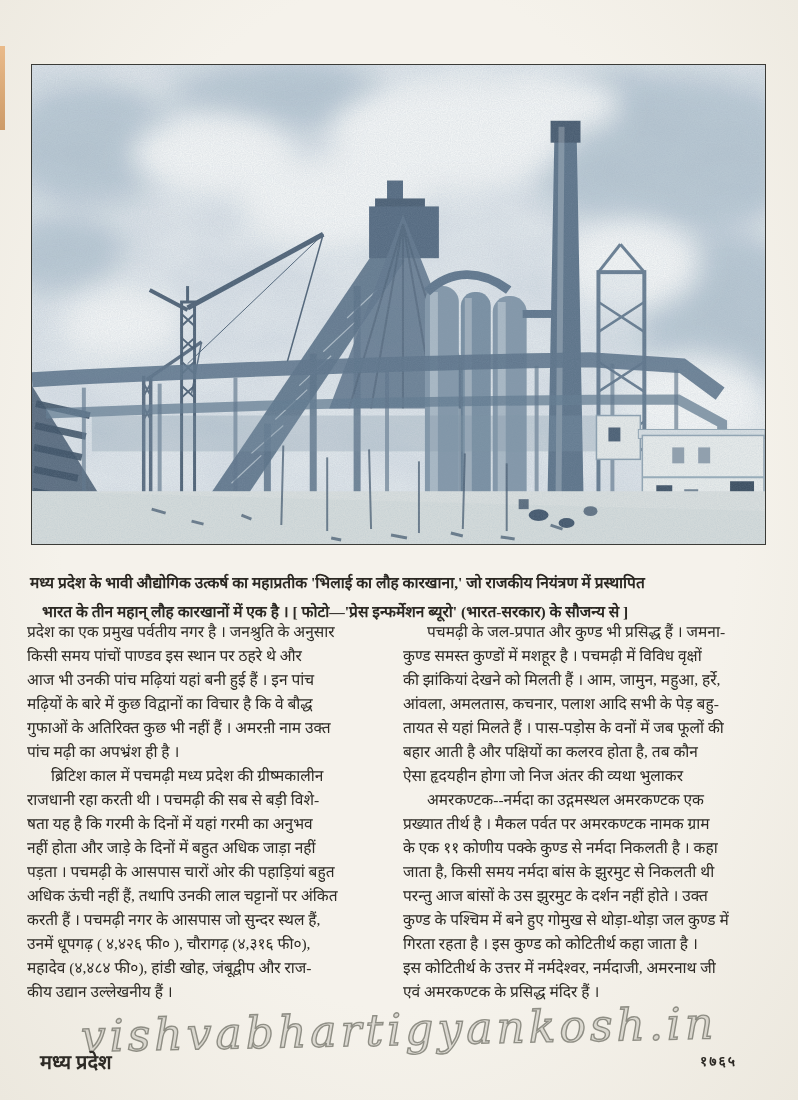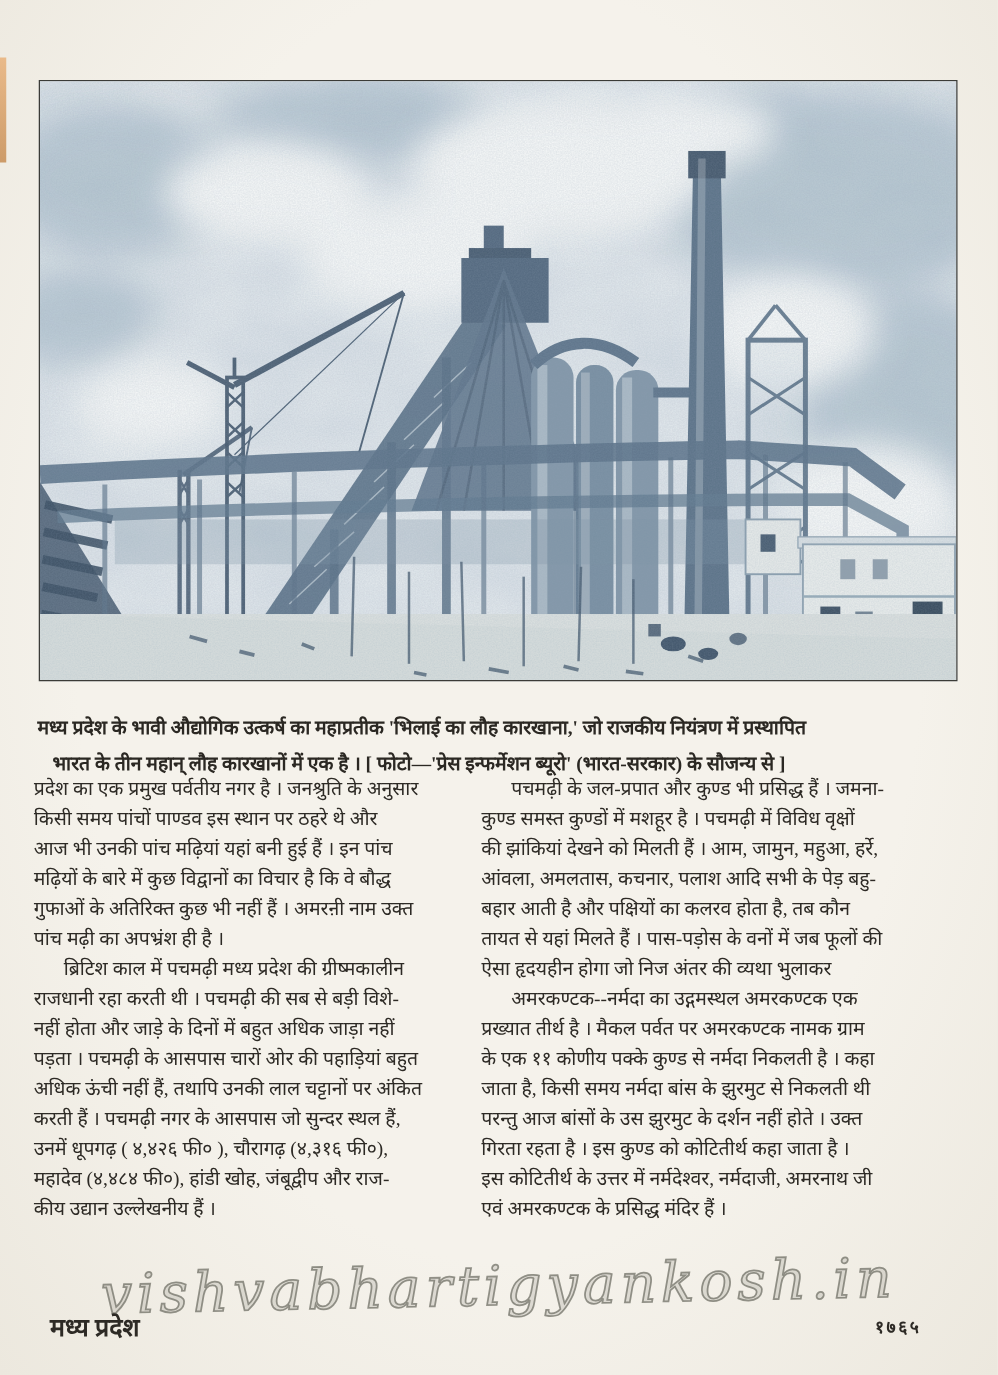--- a/index.html
+++ b/index.html
@@ -11,21 +11,21 @@
         background:linear-gradient(#e8ae74,#c4874a);opacity:.8}
   .photo-frame{position:absolute;left:31px;top:64px;width:735px;height:481px;
         border:1.5px solid #3b3b37;background:#e8ecef;overflow:hidden}
   .photo-frame svg{display:block;width:100%;height:100%}
   .caption{position:absolute;left:30px;top:568px;width:742px;font-size:15.5px;line-height:29px;
         color:#2b2823;font-weight:600}
   .caption .tl{white-space:nowrap}
   .caption .tl:nth-child(2){padding-left:12px}
   .col{position:absolute;top:620px;width:370px;font-size:15.5px;line-height:24px;overflow:hidden}
   .col-left{left:27px}
-  .col-right{left:385px}
+  .col-right{left:403px}
   .tl{white-space:nowrap}
   .para.indent .tl:first-child{text-indent:24px}
   .watermark{position:absolute;left:50%;top:1004px;transform:translateX(-50%) rotate(-1.2deg);
         font-family:"DejaVu Serif",serif;font-style:italic;font-size:44px;letter-spacing:4px;
         color:rgba(125,125,114,.20);-webkit-text-stroke:1.4px rgba(105,105,95,.7);white-space:nowrap}
   .footer-section{position:absolute;left:40px;top:1048px;font-size:20px;font-weight:600}
   .footer-page{position:absolute;left:700px;top:1051px;font-size:14px;letter-spacing:2px;font-weight:600}
 </style>
 </head>
 <body>
@@ -206,45 +206,47 @@
         <div class="tl">प्रदेश का एक प्रमुख पर्वतीय नगर है । जनश्रुति के अनुसार</div>
         <div class="tl">किसी समय पांचों पाण्डव इस स्थान पर ठहरे थे और</div>
         <div class="tl">आज भी उनकी पांच मढ़ियां यहां बनी हुई हैं । इन पांच</div>
         <div class="tl">मढ़ियों के बारे में कुछ विद्वानों का विचार है कि वे बौद्ध</div>
         <div class="tl">गुफाओं के अतिरिक्त कुछ भी नहीं हैं । अमरऩी नाम उक्त</div>
         <div class="tl">पांच मढ़ी का अपभ्रंश ही है ।</div>
       </div>
       <div class="para indent">
         <div class="tl">ब्रिटिश काल में पचमढ़ी मध्य प्रदेश की ग्रीष्मकालीन</div>
         <div class="tl">राजधानी रहा करती थी । पचमढ़ी की सब से बड़ी विशे-</div>
+        <div class="tl">षता यह है कि गरमी के दिनों में यहां गरमी का अनुभव</div>
         <div class="tl">नहीं होता और जाड़े के दिनों में बहुत अधिक जाड़ा नहीं</div>
         <div class="tl">पड़ता । पचमढ़ी के आसपास चारों ओर की पहाड़ियां बहुत</div>
         <div class="tl">अधिक ऊंची नहीं हैं, तथापि उनकी लाल चट्टानों पर अंकित</div>
         <div class="tl">करती हैं । पचमढ़ी नगर के आसपास जो सुन्दर स्थल हैं,</div>
         <div class="tl">उनमें धूपगढ़ ( ४,४२६ फी० ), चौरागढ़ (४,३१६ फी०),</div>
         <div class="tl">महादेव (४,४८४ फी०), हांडी खोह, जंबूद्वीप और राज-</div>
         <div class="tl">कीय उद्यान उल्लेखनीय हैं ।</div>
       </div>
     </div>
   <div class="col col-right">
       <div class="para indent">
         <div class="tl">पचमढ़ी के जल-प्रपात और कुण्ड भी प्रसिद्ध हैं । जमना-</div>
         <div class="tl">कुण्ड समस्त कुण्डों में मशहूर है । पचमढ़ी में विविध वृक्षों</div>
         <div class="tl">की झांकियां देखने को मिलती हैं । आम, जामुन, महुआ, हर्रे,</div>
         <div class="tl">आंवला, अमलतास, कचनार, पलाश आदि सभी के पेड़ बहु-</div>
+        <div class="tl">तायत से यहां मिलते हैं । पास-पड़ोस के वनों में जब फूलों की</div>
         <div class="tl">बहार आती है और पक्षियों का कलरव होता है, तब कौन</div>
-        <div class="tl">तायत से यहां मिलते हैं । पास-पड़ोस के वनों में जब फूलों की</div>
         <div class="tl">ऐसा हृदयहीन होगा जो निज अंतर की व्यथा भुलाकर</div>
       </div>
       <div class="para indent">
         <div class="tl">अमरकण्टक--नर्मदा का उद्गमस्थल अमरकण्टक एक</div>
         <div class="tl">प्रख्यात तीर्थ है । मैकल पर्वत पर अमरकण्टक नामक ग्राम</div>
         <div class="tl">के एक ११ कोणीय पक्के कुण्ड से नर्मदा निकलती है । कहा</div>
         <div class="tl">जाता है, किसी समय नर्मदा बांस के झुरमुट से निकलती थी</div>
         <div class="tl">परन्तु आज बांसों के उस झुरमुट के दर्शन नहीं होते । उक्त</div>
+        <div class="tl">कुण्ड के पश्चिम में बने हुए गोमुख से थोड़ा-थोड़ा जल कुण्ड में</div>
         <div class="tl">गिरता रहता है । इस कुण्ड को कोटितीर्थ कहा जाता है ।</div>
         <div class="tl">इस कोटितीर्थ के उत्तर में नर्मदेश्वर, नर्मदाजी, अमरनाथ जी</div>
         <div class="tl">एवं अमरकण्टक के प्रसिद्ध मंदिर हैं ।</div>
       </div>
     </div>
 
   <div class="watermark">vishvabhartigyankosh.in</div>
 
   <div class="footer-section">मध्य प्रदेश</div>
   <div class="footer-page">१७६५</div>

